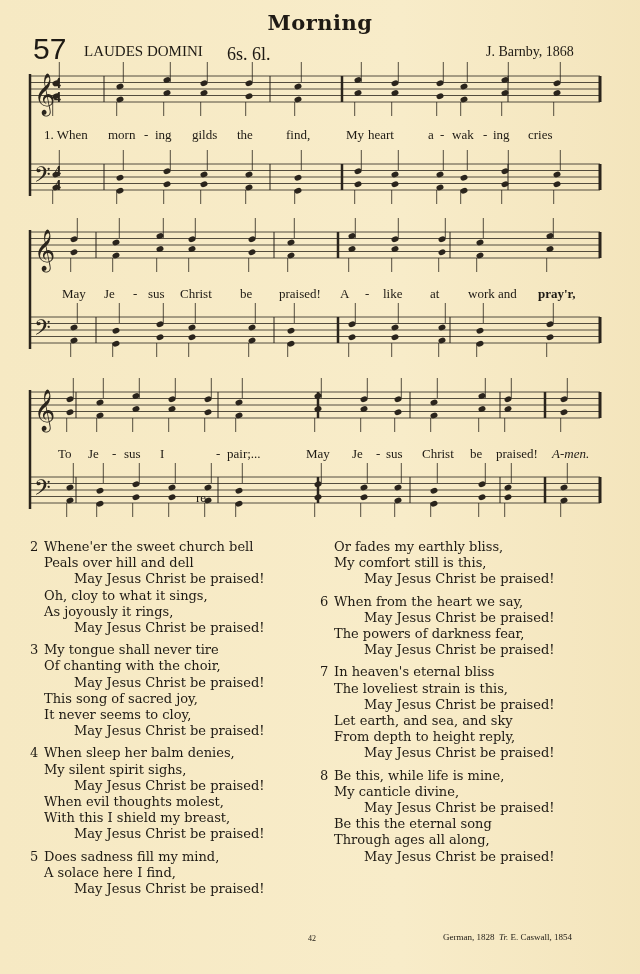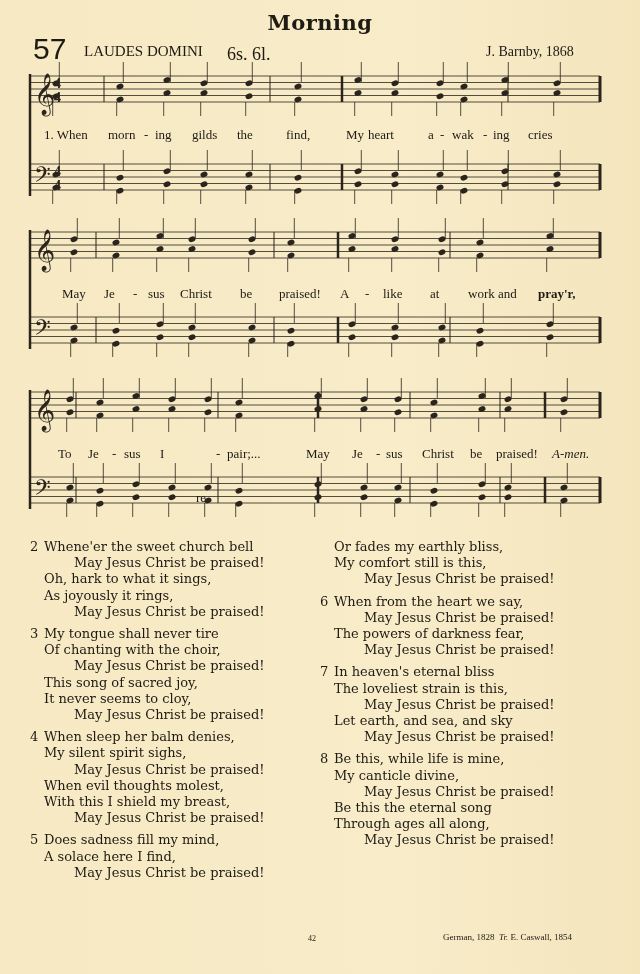--- a/index.html
+++ b/index.html
@@ -468,22 +468,23 @@
         <span style="left: 470px;">be</span>
         <span style="left: 496px;">praised!</span>
         <span style="left: 552px; font-style: italic;">A-men.</span>
       </div>
     </div>
 
   <div class="verses" style="left:30px; top:539px; width:290px;" id="verses-left">
       <div class="verse">
         <span class="vnum">2</span>
         <span class="vl">Whene'er the sweet church bell</span>
-        <span class="vl indent">May Jesus Christ be praised!</span>
-        <span class="vl">Oh, hark to what it sings,</span>
+        <span class="vl">Peals over hill and dell</span>
+        <span class="vl indent">May Jesus Christ be praised!</span>
+        <span class="vl">Oh, cloy to what it sings,</span>
         <span class="vl">As joyously it rings,</span>
         <span class="vl indent">May Jesus Christ be praised!</span>
       </div>
       <div class="verse">
         <span class="vnum">3</span>
         <span class="vl">My tongue shall never tire</span>
         <span class="vl">Of chanting with the choir,</span>
         <span class="vl indent">May Jesus Christ be praised!</span>
         <span class="vl">This song of sacred joy,</span>
         <span class="vl">It never seems to cloy,</span>
@@ -517,20 +518,21 @@
         <span class="vl indent">May Jesus Christ be praised!</span>
         <span class="vl">The powers of darkness fear,</span>
         <span class="vl indent">May Jesus Christ be praised!</span>
       </div>
       <div class="verse">
         <span class="vnum">7</span>
         <span class="vl">In heaven's eternal bliss</span>
         <span class="vl">The loveliest strain is this,</span>
         <span class="vl indent">May Jesus Christ be praised!</span>
         <span class="vl">Let earth, and sea, and sky</span>
+        <span class="vl">From depth to height reply,</span>
         <span class="vl indent">May Jesus Christ be praised!</span>
       </div>
       <div class="verse">
         <span class="vnum">8</span>
         <span class="vl">Be this, while life is mine,</span>
         <span class="vl">My canticle divine,</span>
         <span class="vl indent">May Jesus Christ be praised!</span>
         <span class="vl">Be this the eternal song</span>
         <span class="vl">Through ages all along,</span>
         <span class="vl indent">May Jesus Christ be praised!</span>

